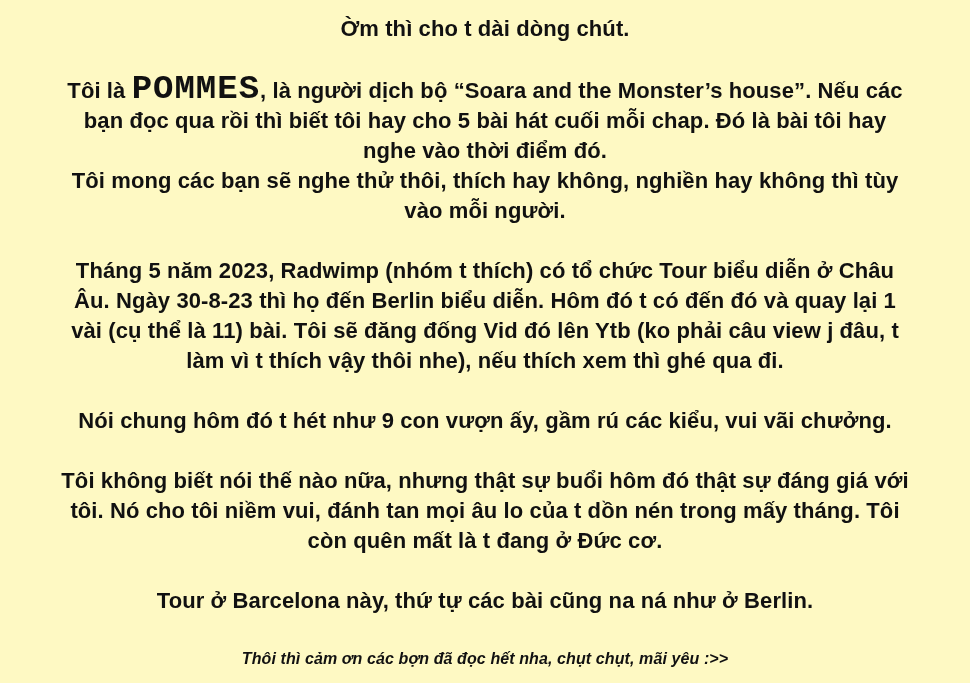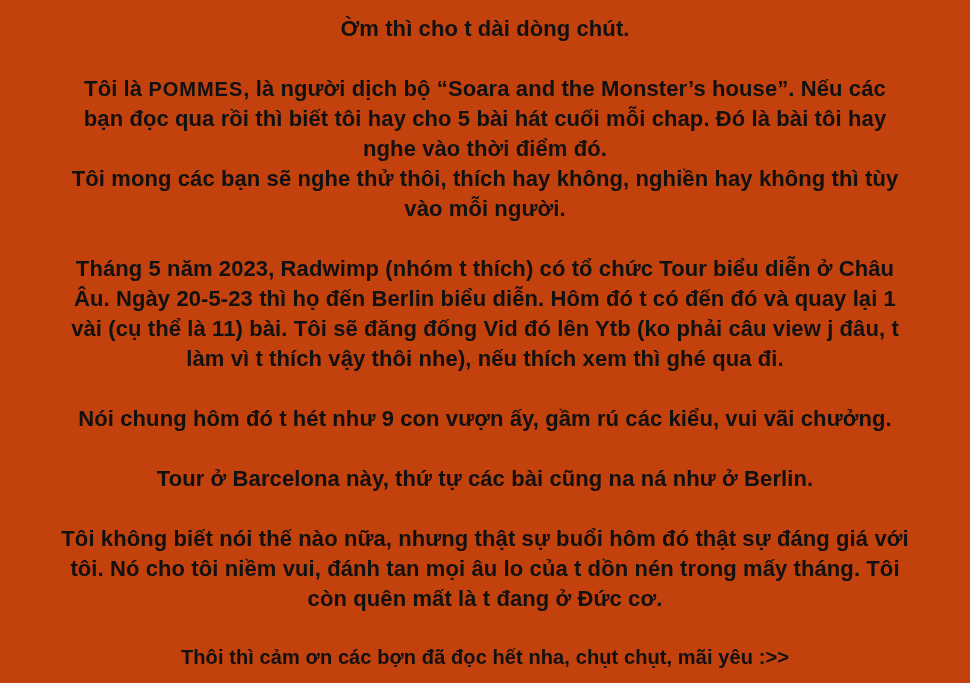--- a/index.html
+++ b/index.html
@@ -12,63 +12,65 @@
     height: 683px;
     overflow: hidden;
     font-family: "Liberation Sans", "DejaVu Sans", sans-serif;
     color: #111111;
   }
   .page {
     box-sizing: border-box;
     width: 970px;
     height: 683px;
     padding: 14px 22px 0 22px;
-    background: #c2410c;
+    background: #fef9c3;
   }
   .para {
     margin: 0 0 30px 0;
     text-align: center;
     white-space: pre-line;
     font-size: 22px;
     line-height: 30px;
     font-weight: 600;
     letter-spacing: 0.1px;
   }
   .translator-name {
     font-weight: 800;
-    font-size: 20px;
+    font-size: 34px;
     letter-spacing: 1px;
+    font-family: Liberation Mono, monospace;
   }
   .para.small {
-    font-size: 20px;
+    font-size: 16px;
     line-height: 26px;
     margin-bottom: 4px;
+    font-style: italic;
   }
 </style>
 </head>
 <body>
 
 <div class="page">
 
   <p class="para">Ờm thì cho t dài dòng chút.</p>
 
   <p class="para"><span>Tôi là </span><span class="translator-name">POMMES</span><span>, là người dịch bộ “Soara and the Monster’s house”. Nếu các
 bạn đọc qua rồi thì biết tôi hay cho 5 bài hát cuối mỗi chap. Đó là bài tôi hay
 nghe vào thời điểm đó.
 Tôi mong các bạn sẽ nghe thử thôi, thích hay không, nghiền hay không thì tùy
 vào mỗi người.</span></p>
 
   <p class="para">Tháng 5 năm 2023, Radwimp (nhóm t thích) có tổ chức Tour biểu diễn ở Châu
-Âu. Ngày 20-5-23 thì họ đến Berlin biểu diễn. Hôm đó t có đến đó và quay lại 1
+Âu. Ngày 30-8-23 thì họ đến Berlin biểu diễn. Hôm đó t có đến đó và quay lại 1
 vài (cụ thể là 11) bài. Tôi sẽ đăng đống Vid đó lên Ytb (ko phải câu view j đâu, t
 làm vì t thích vậy thôi nhe), nếu thích xem thì ghé qua đi.</p>
 
   <p class="para">Nói chung hôm đó t hét như 9 con vượn ấy, gầm rú các kiểu, vui vãi chưởng.</p>
 
-  <p class="para">Tour ở Barcelona này, thứ tự các bài cũng na ná như ở Berlin.</p>
-
   <p class="para">Tôi không biết nói thế nào nữa, nhưng thật sự buổi hôm đó thật sự đáng giá với
 tôi. Nó cho tôi niềm vui, đánh tan mọi âu lo của t dồn nén trong mấy tháng. Tôi
 còn quên mất là t đang ở Đức cơ.</p>
+
+  <p class="para">Tour ở Barcelona này, thứ tự các bài cũng na ná như ở Berlin.</p>
 
   <p class="para small">Thôi thì cảm ơn các bợn đã đọc hết nha, chụt chụt, mãi yêu :&gt;&gt;</p>
 
 </div>
 
 </body></html>

